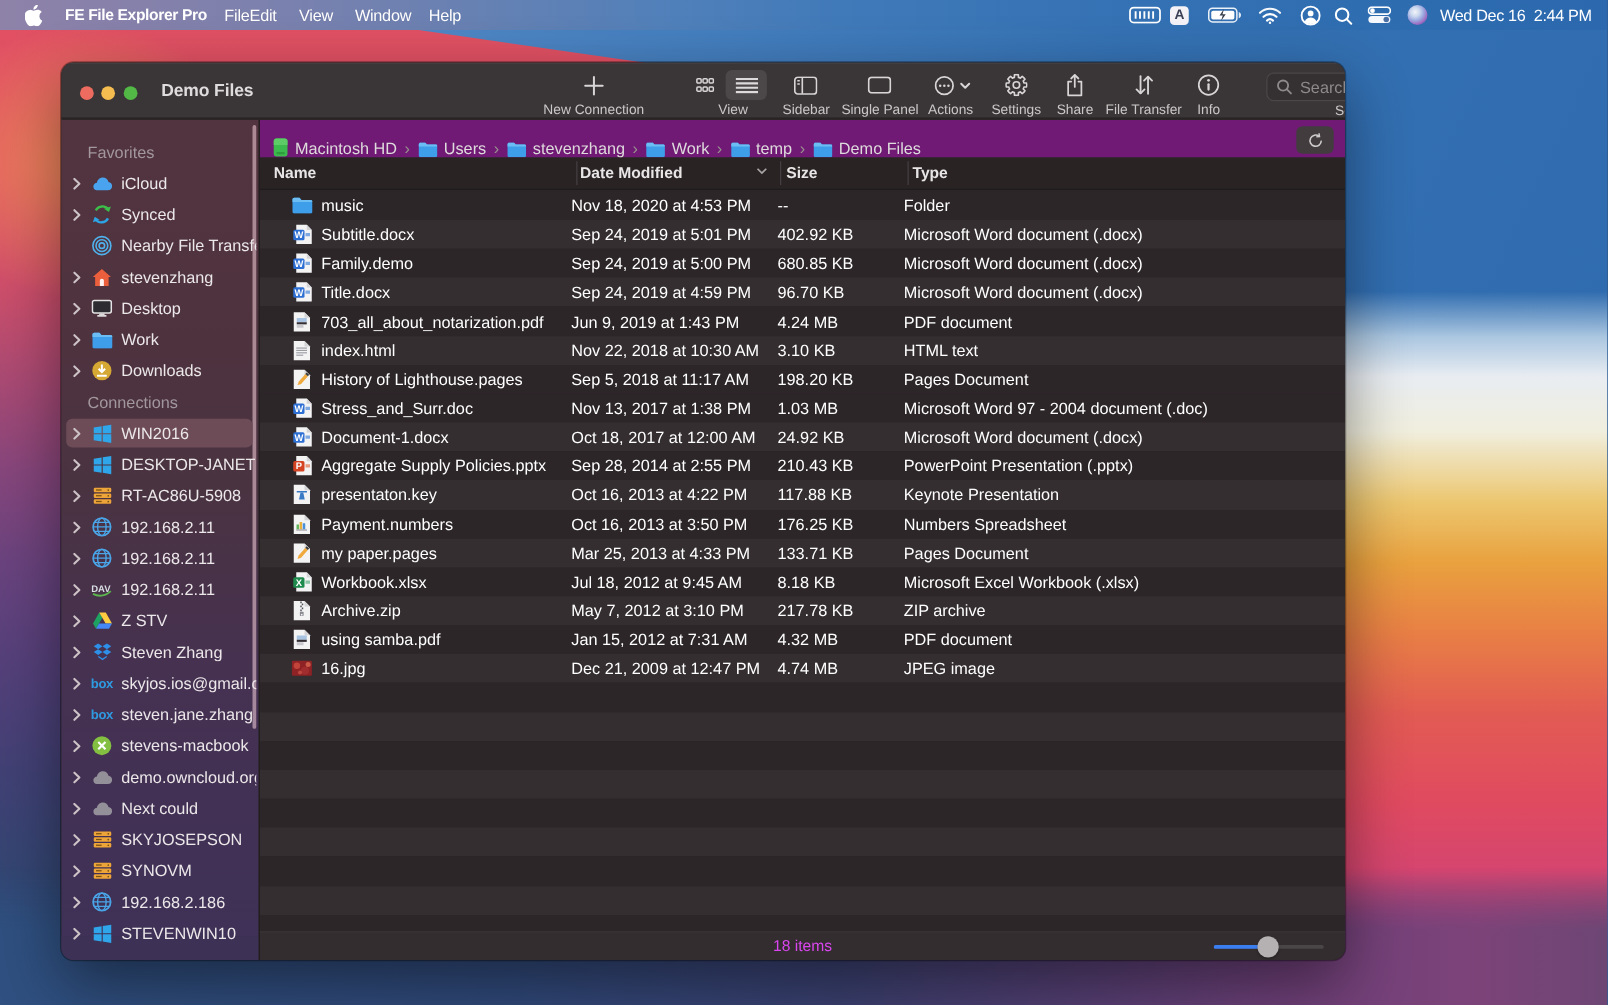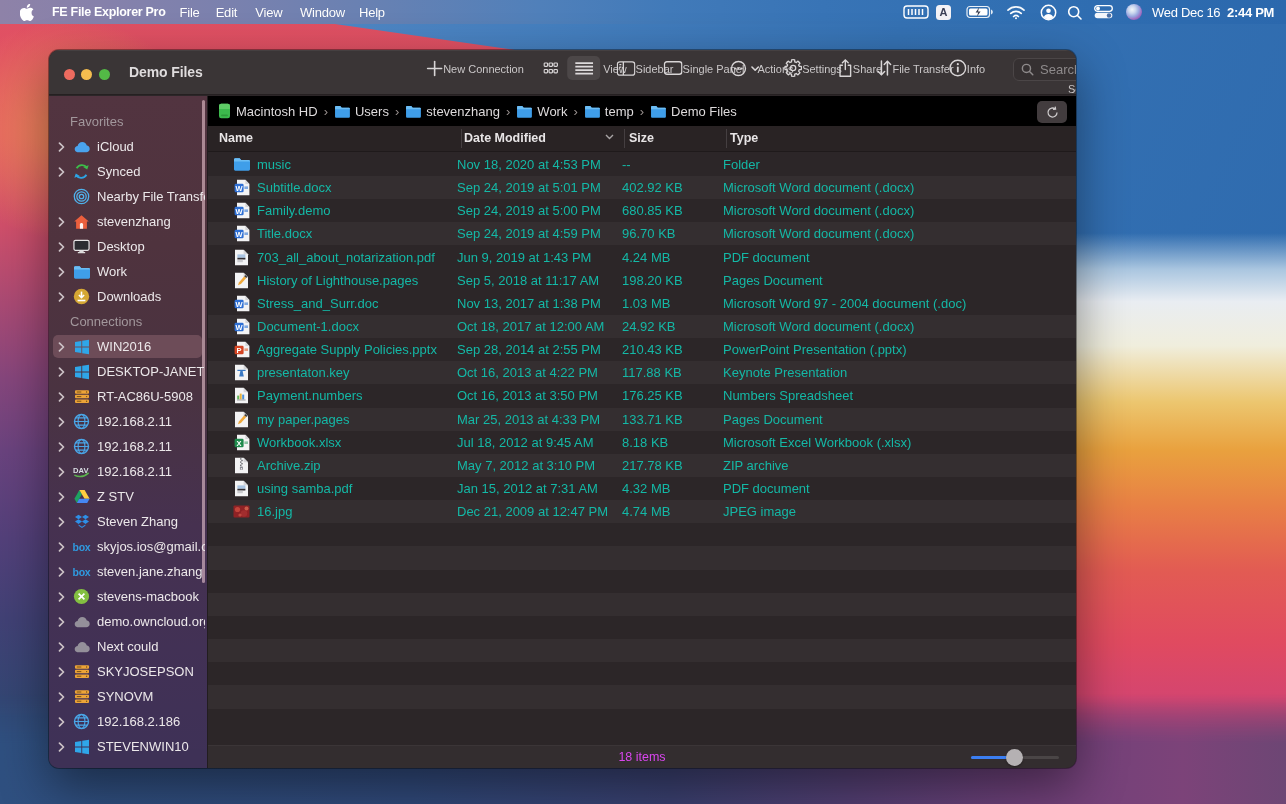--- a/index.html
+++ b/index.html
@@ -22,45 +22,45 @@
  color:#fff;font-size:13px;display:flex;align-items:center}
 #menubar .mb-l{display:flex;align-items:center}
 #menubar b{font-weight:700}
 #menubar .mi{margin-left:19px;letter-spacing:-.2px;text-shadow:0 0 1px rgba(0,0,0,.1)}
 
 #win{position:absolute;left:49px;top:50px;width:1027px;height:718px;border-radius:10px;
  background:#2c2628;box-shadow:0 18px 50px rgba(0,0,0,.45),0 0 0 1px rgba(0,0,0,.35);overflow:hidden}
 #titlebar{position:absolute;left:0;top:0;width:100%;height:45px;background:#3a3536;border-bottom:1px solid #252021;box-shadow:inset 0 1px 0 rgba(255,255,255,.06)}
 .tl{position:absolute;top:19px;width:11px;height:11px;border-radius:50%}
 #wtitle{position:absolute;left:80px;top:13.5px;font-size:14px;font-weight:700;color:#dfdcdd;letter-spacing:-.1px}
-.tbi{position:absolute;top:6px;transform:translateX(-50%);display:flex;flex-direction:row;align-items:center;color:#cac7c8;font-size:11px}
+.tbi{position:absolute;top:6px;transform:translateX(-50%);display:flex;flex-direction:column;align-items:center;color:#cac7c8;font-size:11px}
 .tbi .ic{height:24px;display:flex;align-items:center;justify-content:center}
 .tbi .lb{margin-top:2px;white-space:nowrap}
 
 #side{position:absolute;left:0;top:46px;bottom:0;width:158px;overflow:hidden;
  background:linear-gradient(180deg,#523440 0%,#4f333e 22%,#4a3341 44%,#463150 64%,#423155 82%,#3e3157 100%)}
 #side .hdr{height:25px;display:flex;align-items:center;padding-left:21px;color:#a2979c;font-size:13px}
 .si{height:25px;display:flex;align-items:center;padding-left:7px;color:#ece8ea;font-size:13px;white-space:nowrap;position:relative}
 .si .ch{width:10px;display:flex;justify-content:center;margin-right:7px;flex:none}
 .si .ico{width:17px;height:17px;margin-right:7px;flex:none;display:flex;align-items:center;justify-content:center}
 .si .tx{overflow:hidden;max-width:108px;display:inline-block}
 .sel{position:absolute;left:4px;top:1px;width:149px;height:23px;border-radius:5px;background:#6d4c58;z-index:0}
 .si>*{z-index:1}
 #side::after{content:"";position:absolute;bottom:0;left:0;width:100%;height:19px;background:#3e3156}
 #sscroll{position:absolute;right:2px;top:4px;width:3px;height:483px;border-radius:2px;background:rgba(255,216,226,.52)}
 
 #content{position:absolute;left:158px;top:46px;right:0;bottom:0;background:#2c2628;border-left:1.5px solid #221d1f}
-#crumbbar{position:absolute;left:0;top:0;width:100%;height:30px;background:#000000;display:flex;align-items:center;padding-left:10px;color:#dedbdc;font-size:13px}
+#crumbbar{position:absolute;left:0;top:0;width:100%;height:30px;background:#701a75;display:flex;align-items:flex-end;padding-left:10px;color:#dedbdc;font-size:13px}
 #crumbbar .sep{color:#98918f;margin:0 6px;font-size:13px}
 #crumbbar .ci{margin-right:5px;display:flex}
 #refresh{position:absolute;right:9px;top:5px;width:30px;height:22px;border-radius:5px;background:#423c3e;display:flex;align-items:center;justify-content:center}
 #colhdr{position:absolute;left:0;top:30px;width:100%;height:25.8px;background:#292324;color:#e8e5e6;font-size:12.5px;font-weight:700;display:flex;align-items:center;border-bottom:1px solid #1f1a1b}
 #colhdr .cd{position:absolute;top:3px;bottom:3px;width:1px;background:#453f41}
 #rows{position:absolute;left:0;top:56.8px;bottom:23px;width:100%;overflow:hidden}
-.row{height:23.17px;display:flex;align-items:center;color:#14b8a6;font-size:13px;padding-left:25px;white-space:nowrap}
+.row{height:23.17px;display:flex;align-items:center;color:#ffffff;font-size:13px;padding-left:25px;white-space:nowrap}
 .rd{background:#2c2628}.rl{background:#342e30}
 .row .fic{width:17px;height:17px;flex:none;display:flex;align-items:center;justify-content:center}
 .row .nm{margin-left:7px;width:200px;flex:none;overflow:hidden}
 .row .dt{width:165px;flex:none}
 .row .sz{width:101px;flex:none}
 #footer{position:absolute;left:0;bottom:0;width:100%;height:23px;background:#332d2f;border-top:1px solid #3b3537;display:flex;align-items:center;justify-content:center;color:#d946ef;font-size:12.5px}
 #slider{position:absolute;right:17.5px;bottom:9px;width:88px;height:3px;border-radius:2px;background:#4a4546}
 #slider .fill{position:absolute;left:0;top:0;height:3px;width:44px;border-radius:2px;background:#3b7ef2}
 #slider .knob{position:absolute;left:35.5px;top:-7px;width:17px;height:17px;border-radius:50%;background:#b5b1b3;box-shadow:0 1px 2px rgba(0,0,0,.35)}
 </style></head>
@@ -72,21 +72,21 @@
   <div class="glow"></div>
   <div class="bottom"></div>
 </div>
 <div id="menubar">
  <div class="mb-l" style="margin-left:20px">
   <svg width="14" height="17" viewBox="0 0 14 17" fill="#fff">
         <path d="M11.52 8.9c0-2.2 1.8-3.26 1.88-3.31-1.02-1.5-2.61-1.7-3.18-1.73-1.35-.14-2.64.8-3.32.8-.69 0-1.75-.78-2.87-.76-1.48.02-2.84.86-3.6 2.18-1.53 2.66-.39 6.6 1.1 8.76.73 1.06 1.6 2.25 2.75 2.2 1.1-.04 1.52-.71 2.85-.71s1.71.71 2.87.69c1.19-.02 1.94-1.08 2.67-2.14.84-1.23 1.18-2.42 1.2-2.48-.03-.01-2.33-.9-2.35-3.5zM9.33 2.43c.6-.74 1.01-1.76.9-2.78-.87.04-1.92.58-2.55 1.31-.56.65-1.05 1.69-.92 2.69.97.08 1.96-.5 2.57-1.22z"></path>
       </svg>
   <b style="margin-left:18px;letter-spacing:-.3px;font-size:12.5px">FE File Explorer Pro</b>
   <span class="mi" style="margin-left:14px">File</span>
-  <span class="mi" style="margin-left:16px">Edit</span>
+  <span class="mi" style="margin-left:0">Edit</span>
   <span class="mi" style="margin-left:18px">View</span>
   <span class="mi" style="margin-left:17.5px">Window</span>
   <span class="mi" style="margin-left:14px">Help</span>
  </div>
  <svg class="abs" style="left:903px;top:5px" width="27" height="14" viewBox="0 0 27 14">
       <rect x="1" y="1" width="24" height="12" rx="3" fill="none" stroke="#fff" stroke-width="1.4"></rect>
       <g stroke="#fff" stroke-width="1.5">
         <line x1="5.5" y1="4" x2="5.5" y2="10"></line>
         <line x1="9" y1="4" x2="9" y2="10"></line>
         <line x1="12.5" y1="4" x2="12.5" y2="10"></line>
@@ -117,21 +117,21 @@
       <line x1="10.5" y1="10.5" x2="14" y2="14"></line>
     </svg>
  <svg class="abs" style="left:1094px;top:5px" width="19" height="14" viewBox="0 0 19 14">
       <rect x="0.7" y="0.7" width="17.6" height="5.6" rx="2.8" fill="none" stroke="#fff" stroke-width="1.3"></rect>
       <circle cx="4" cy="3.5" r="1.9" fill="#fff"></circle>
       <rect x="0.7" y="7.7" width="17.6" height="5.6" rx="2.8" fill="#fff" fill-opacity=".95"></rect>
       <circle cx="15" cy="10.5" r="2.2" fill="#4a6fa5"></circle>
     </svg>
  <div class="abs" style="left:1126px;top:4px;width:16px;height:16px;border-radius:50%;background:radial-gradient(circle at 38% 35%,#f2f5f9 0%,#ccd8ee 25%,#9aa8e0 48%,#a06cc0 68%,#5560b5 85%,#3c4694 100%)"></div>
  <span class="abs" style="left:1152px;top:5px;font-weight:400;letter-spacing:-.3px">Wed Dec 16</span>
- <span class="abs" style="left:1227px;top:5px;font-weight:700;letter-spacing:-.3px">2:44 PM</span>
+ <span class="abs" style="left:1227px;top:5px;font-weight:400;letter-spacing:-.3px">2:44 PM</span>
 </div>
 <div id="win">
   <div id="titlebar">
    <div class="tl" style="left:15px;background:#ed6b5f"></div>
    <div class="tl" style="left:32px;background:#f5bd4f"></div>
    <div class="tl" style="left:50px;background:#53b946"></div>
    <div id="wtitle">Demo Files</div>
    <div class="tbi" style="left:426px">
     <div class="ic">
           <svg width="17" height="17" viewBox="0 0 17 17" stroke="#d8d5d6" stroke-width="1.6" stroke-linecap="round">
@@ -772,20 +772,38 @@
               <rect x="3.4" y="5.4" width="8" height="3.4" fill="#a9c4e2"></rect>
               <rect x="3.4" y="8.8" width="8" height="1.7" fill="#332e33"></rect>
               <rect x="3.4" y="10.8" width="5.4" height="2.4" fill="#c9c9cd"></rect>
             </svg>
           </span>
           <span class="nm">703_all_about_notarization.pdf</span>
           <span class="dt">Jun 9, 2019 at 1:43 PM</span>
           <span class="sz">4.24 MB</span>
           <span class="ty">PDF document</span>
         </div>
+<div class="row rl">
+          <span class="fic">
+            <svg width="15" height="17" viewBox="0 0 15 17">
+              <path d="M1 .8h8.6L14 5.2v11H1z" fill="#f3f3f4"></path>
+              <path d="M9.6.8 14 5.2H9.6z" fill="#d4d4d7"></path>
+              <g fill="#9b9ba2">
+                <rect x="3" y="6" width="8.6" height=".9"></rect>
+                <rect x="3" y="7.9" width="8.6" height=".9"></rect>
+                <rect x="3" y="9.8" width="8.6" height=".9"></rect>
+                <rect x="3" y="11.7" width="5.6" height=".9"></rect>
+              </g>
+            </svg>
+          </span>
+          <span class="nm">index.html</span>
+          <span class="dt">Nov 22, 2018 at 10:30 AM</span>
+          <span class="sz">3.10 KB</span>
+          <span class="ty">HTML text</span>
+        </div>
 <div class="row rd">
           <span class="fic">
             <svg width="15" height="17" viewBox="0 0 15 17">
               <path d="M1 .8h8.6L14 5.2v11H1z" fill="#f3f3f4"></path>
               <path d="M9.6.8 14 5.2H9.6z" fill="#d4d4d7"></path>
               <path d="M4 13.2l.9-2.8 5.4-6.2 2 1.7-5.4 6.2z" fill="#f0a93c"></path>
               <path d="M10.3 4.2l2 1.7 1-1.2-2-1.7z" fill="#3a3a3e"></path>
             </svg>
           </span>
           <span class="nm">History of Lighthouse.pages</span>

